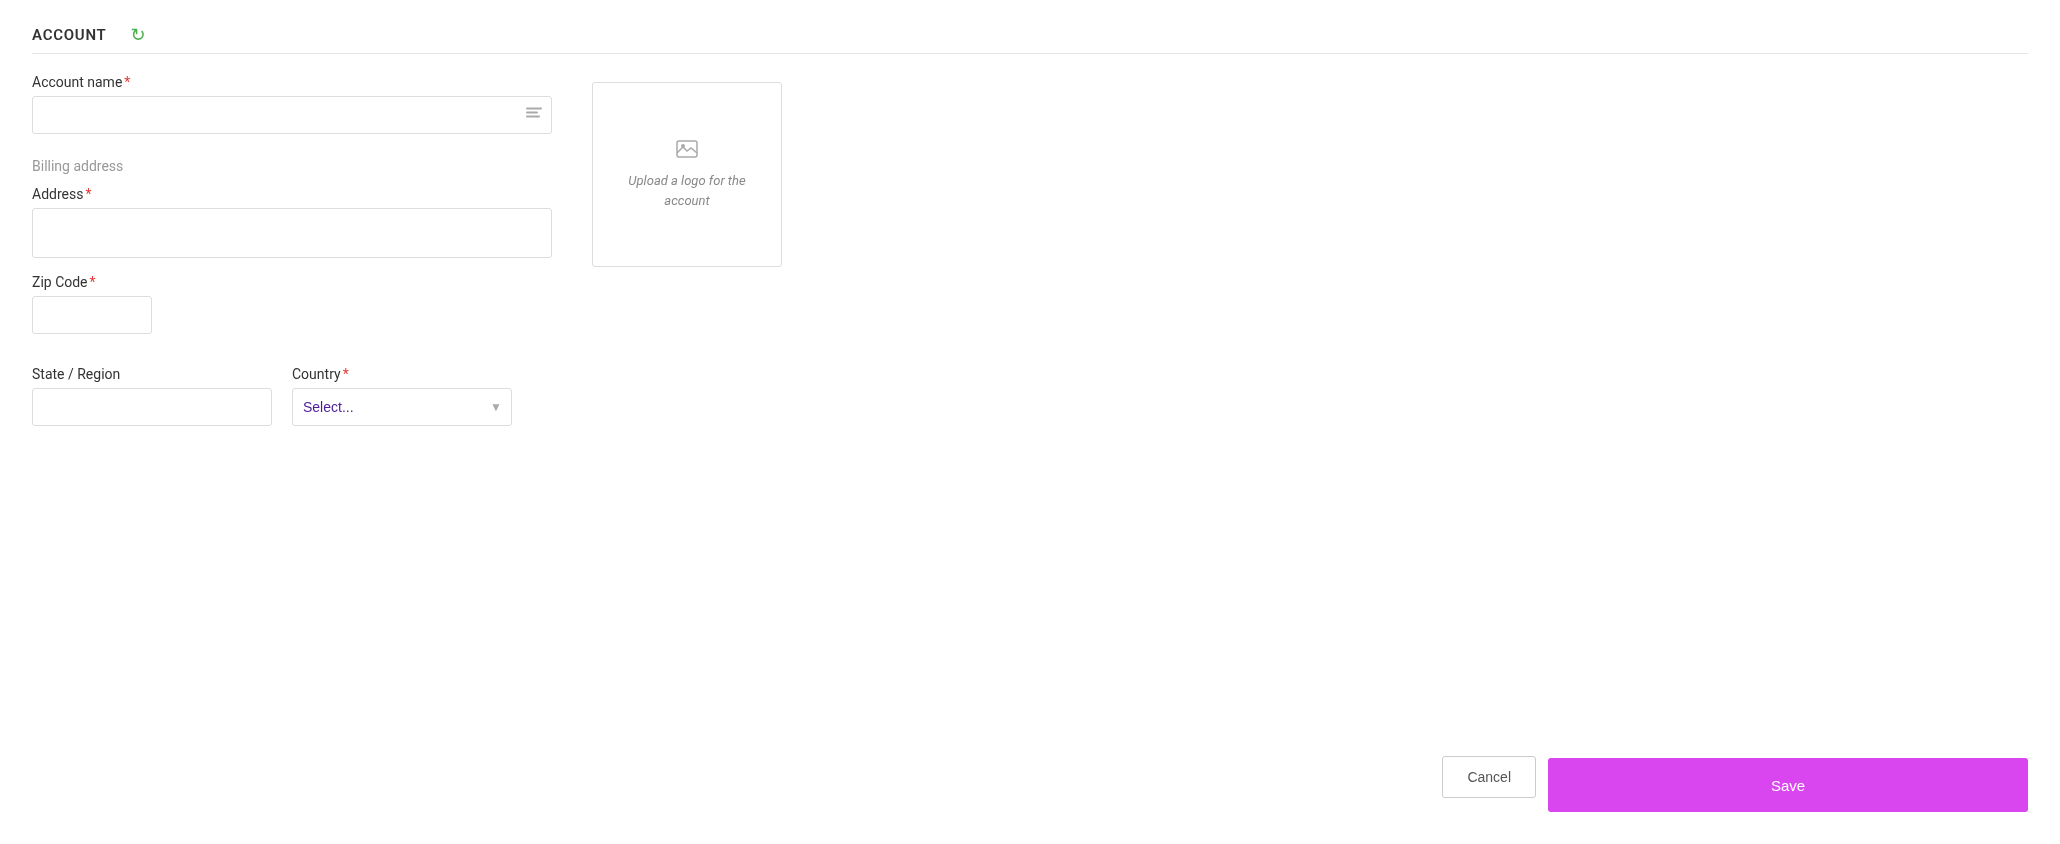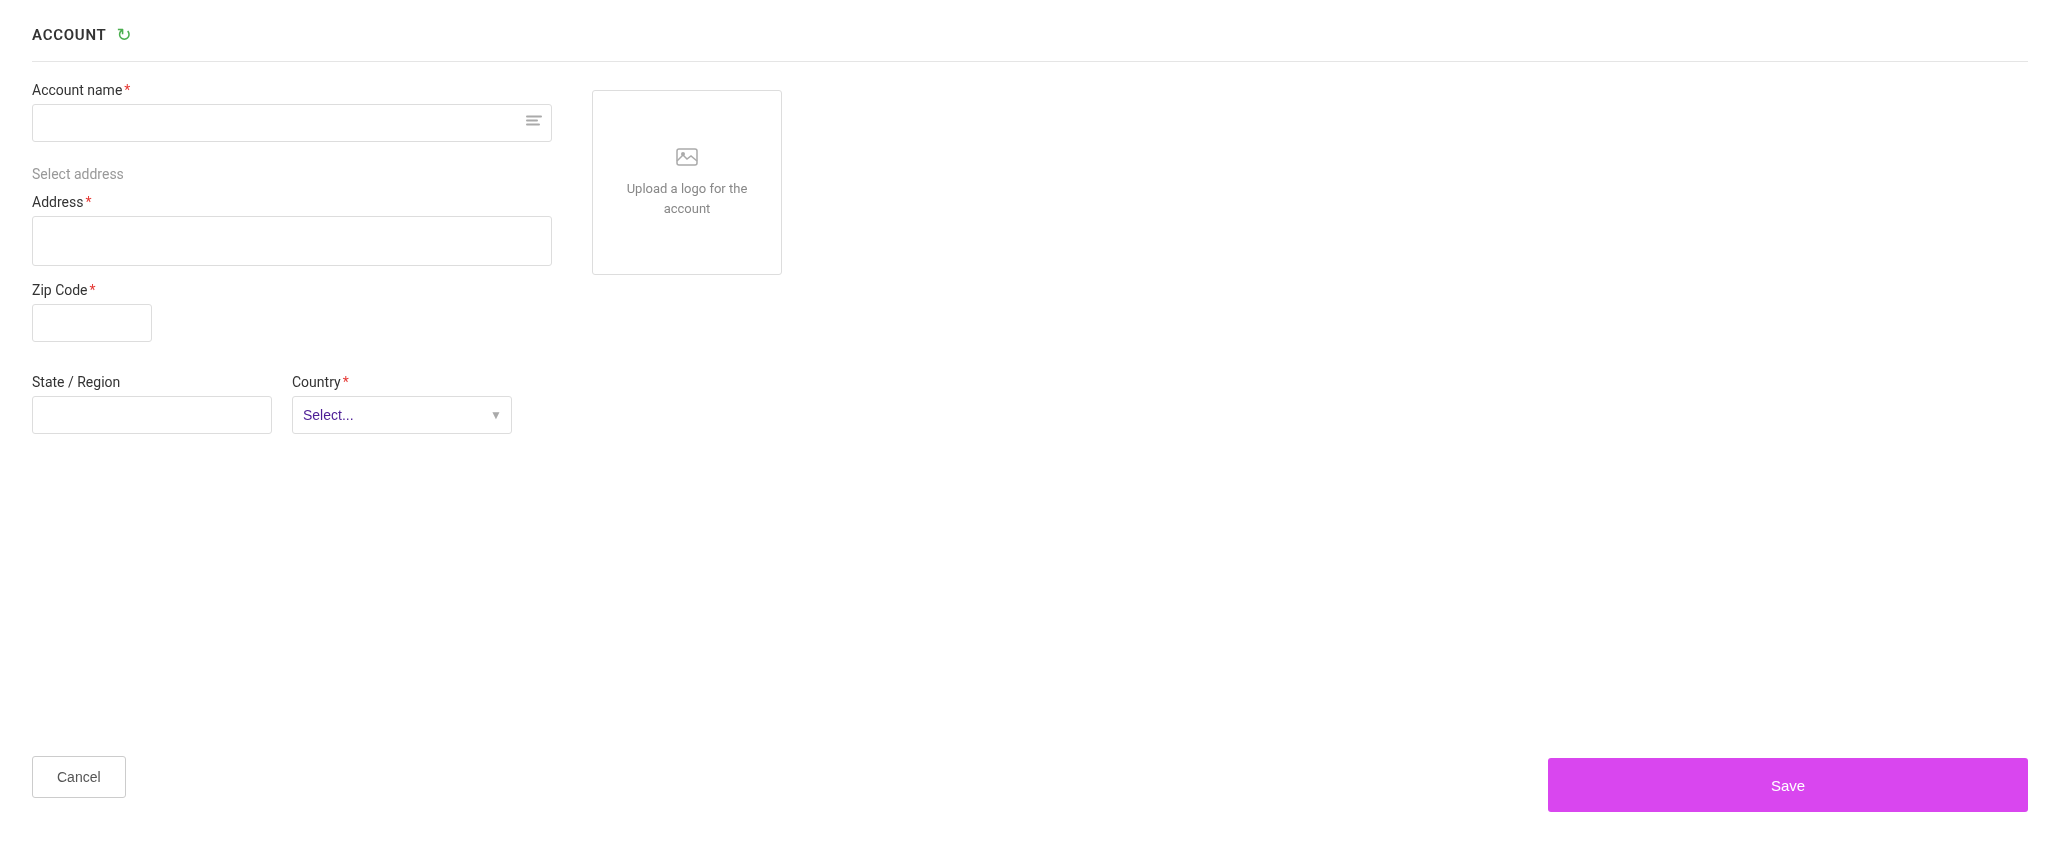--- a/index.html
+++ b/index.html
@@ -21,23 +21,23 @@
       background: #ffffff;
       width: 2060px;
       min-height: 844px;
       padding: 24px 32px;
       position: relative;
     }
 
     .page-header {
       display: flex;
       align-items: center;
-      gap: 10px;
+      gap: 24px;
       margin-bottom: 20px;
-      padding-bottom: 16px;
+      padding-bottom: 8px;
       border-bottom: 1px solid #e5e5e5;
     }
 
     .page-title {
       font-size: 15px;
       font-weight: 600;
       color: #333;
       letter-spacing: 0.05em;
       text-transform: uppercase;
     }
@@ -181,43 +181,45 @@
       border-radius: 3px;
       display: flex;
       flex-direction: column;
       align-items: center;
       justify-content: center;
       cursor: pointer;
       background: #fff;
       text-align: center;
       padding: 16px;
       margin-top: 8px;
+      font-style: italic;
     }
 
     .upload-image-icon {
       font-size: 20px;
       margin-bottom: 8px;
       color: #aaa;
     }
 
     .upload-text {
       font-size: 13px;
       color: #888;
       line-height: 1.5;
     }
 
     .footer-buttons {
       display: flex;
-      justify-content: space-between;
+      justify-content: flex-end;
       align-items: center;
       margin-top: 16px;
       position: absolute;
       bottom: 32px;
       left: 32px;
       right: 32px;
+      gap: 12px;
     }
 
     .cancel-button {
       height: 42px;
       padding: 0 24px;
       border: 1px solid #ccc;
       border-radius: 3px;
       background: #fff;
       color: #555;
       font-size: 14px;
@@ -262,21 +264,21 @@
           <span class="input-icon">
             <svg width="16" height="14" viewBox="0 0 16 14" fill="#aaa">
               <rect x="0" y="1" width="16" height="2" rx="1"></rect>
               <rect x="0" y="5" width="12" height="2" rx="1"></rect>
               <rect x="0" y="9" width="14" height="2" rx="1"></rect>
             </svg>
           </span>
         </div>
       </div>
 
-      <div class="section-label">Select address</div>
+      <div class="section-label">Billing address</div>
 
       <div class="form-group">
         <label class="form-label">
           <span>Address</span><span class="required">*</span>
         </label>
         <input type="text" class="form-input address-input" placeholder="" style="">
       </div>
 
       <div class="city-zip-row">
         <div class="zip-group form-group">

